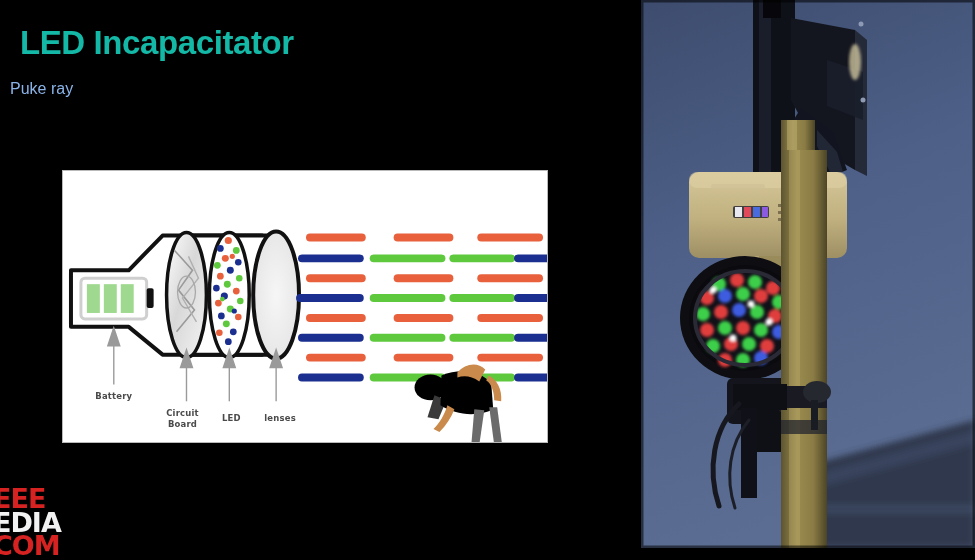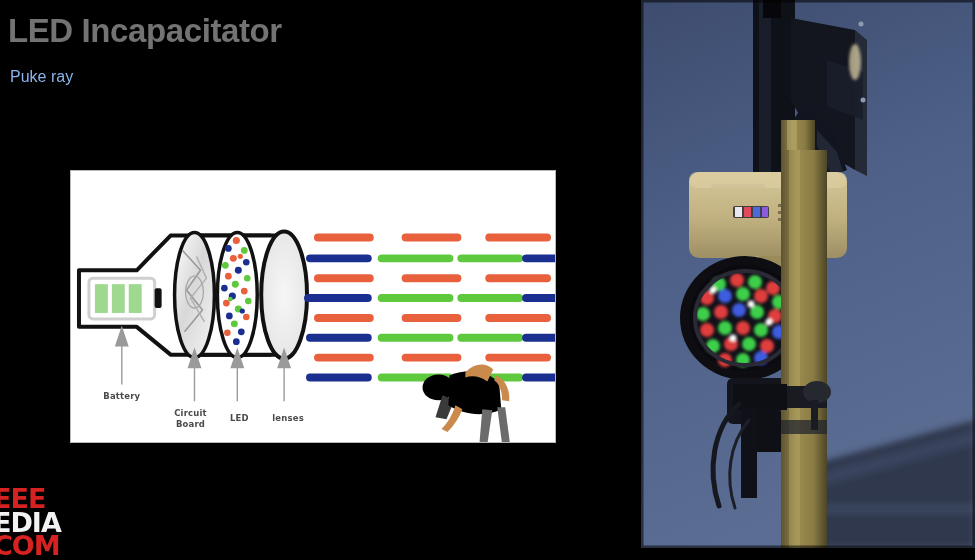--- a/index.html
+++ b/index.html
@@ -20,26 +20,26 @@
   }
 
   
   #title-block {
     position: absolute;
     left: 8px;
     top: 14px;
     width: 600px;
   }
   #page-title {
-    color: #737373;
+    color: #14b8a6;
     font-size: 33px;
     font-weight: 700;
     letter-spacing: -0.4px;
     line-height: 1.05;
-    margin: 0;
+    margin: 12px;
     white-space: nowrap;
   }
   #page-subtitle {
     color: #8ab4e8;
     font-size: 16px;
     font-weight: 500;
     margin: 20px 0 0 2px;
     line-height: 1;
   }
 
@@ -47,21 +47,20 @@
   #diagram-panel {
     position: absolute;
     left: 62px;
     top: 170px;
     width: 486px;
     height: 273px;
     background: #ffffff;
     border: 1px solid #b9b9b9;
     box-sizing: border-box;
     overflow: hidden;
-    margin-left: 8px;
   }
   #diagram-svg { display: block; width: 100%; height: 100%; }
 
   .diagram-label {
     font-family: "DejaVu Sans", sans-serif;
     font-size: 8.5px;
     font-weight: 700;
     fill: #4a4a4a;
     letter-spacing: 0.2px;
   }

